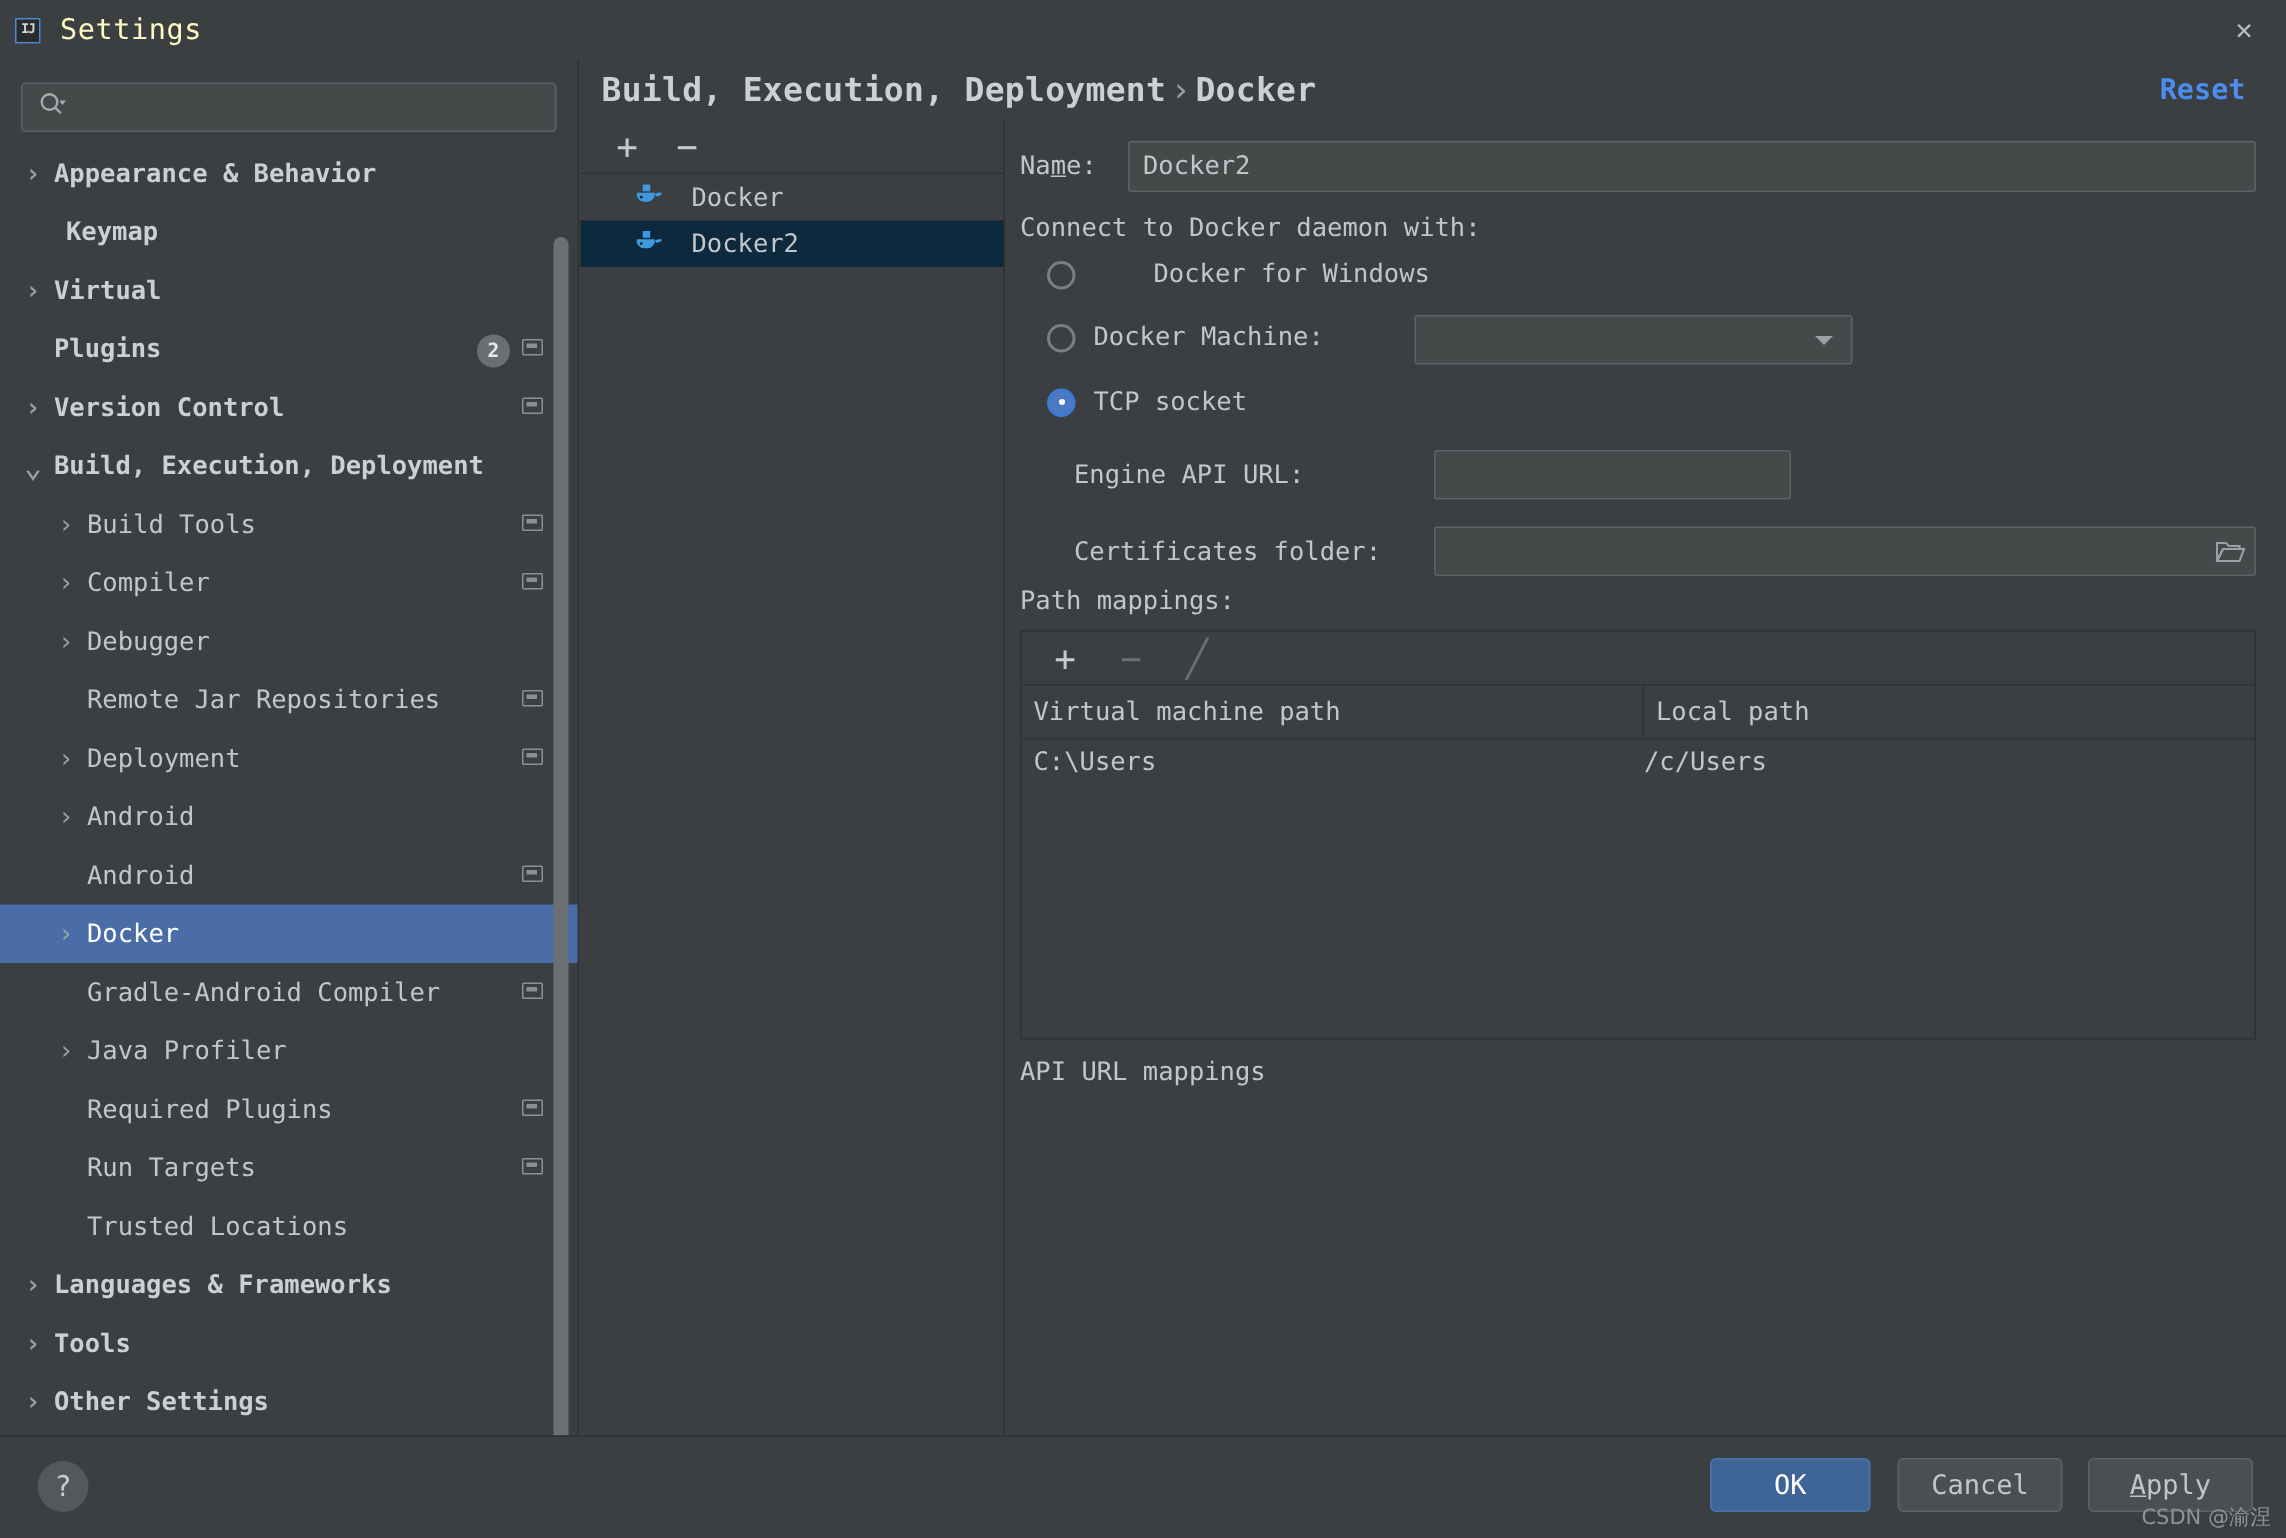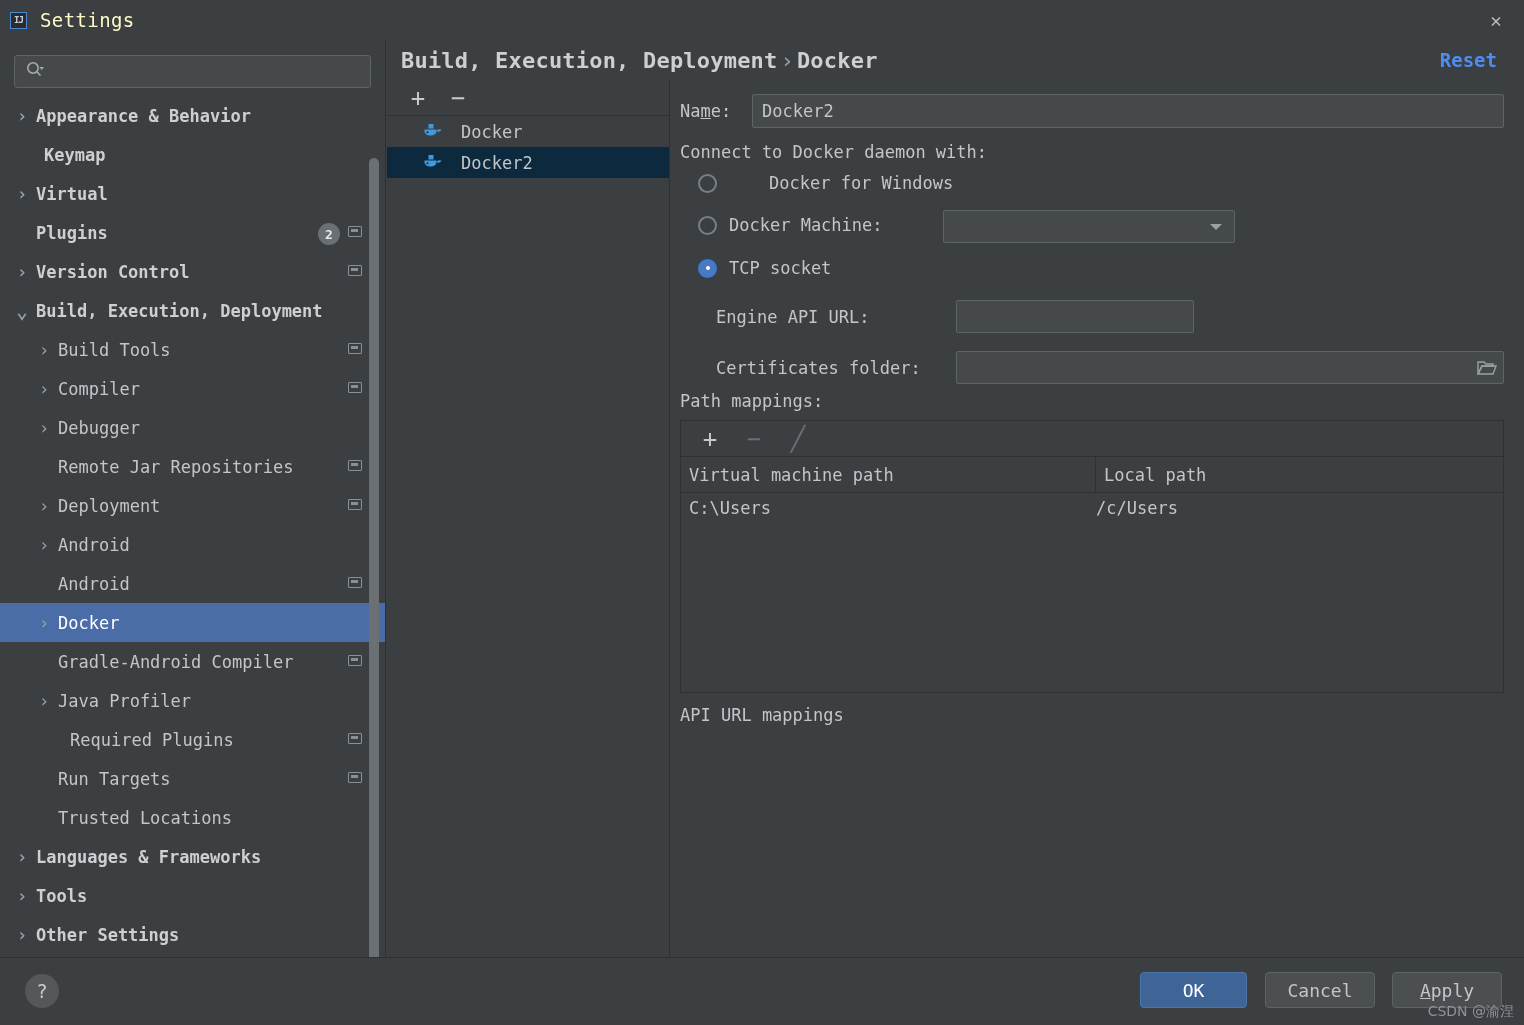--- a/index.html
+++ b/index.html
@@ -381,21 +381,21 @@
         </div>
         <div class="tree-item" style="padding-left: 36px;">
           <span class="arrow"></span>
           <span class="tlabel">Gradle-Android Compiler</span>
           <span class="proj-icon"></span>
         </div>
         <div class="tree-item" style="padding-left: 36px;">
           <span class="arrow">›</span>
           <span class="tlabel">Java Profiler</span>
         </div>
-        <div class="tree-item" style="padding-left: 48px; align-items: center;">
+        <div class="tree-item" style="padding-left: 36px; align-items: center;">
           <span class="arrow"></span>
           <span class="tlabel">Required Plugins</span>
           <span class="proj-icon"></span>
         </div>
         <div class="tree-item" style="padding-left: 36px;">
           <span class="arrow"></span>
           <span class="tlabel">Run Targets</span>
           <span class="proj-icon"></span>
         </div>
         <div class="tree-item" style="padding-left: 36px;">

